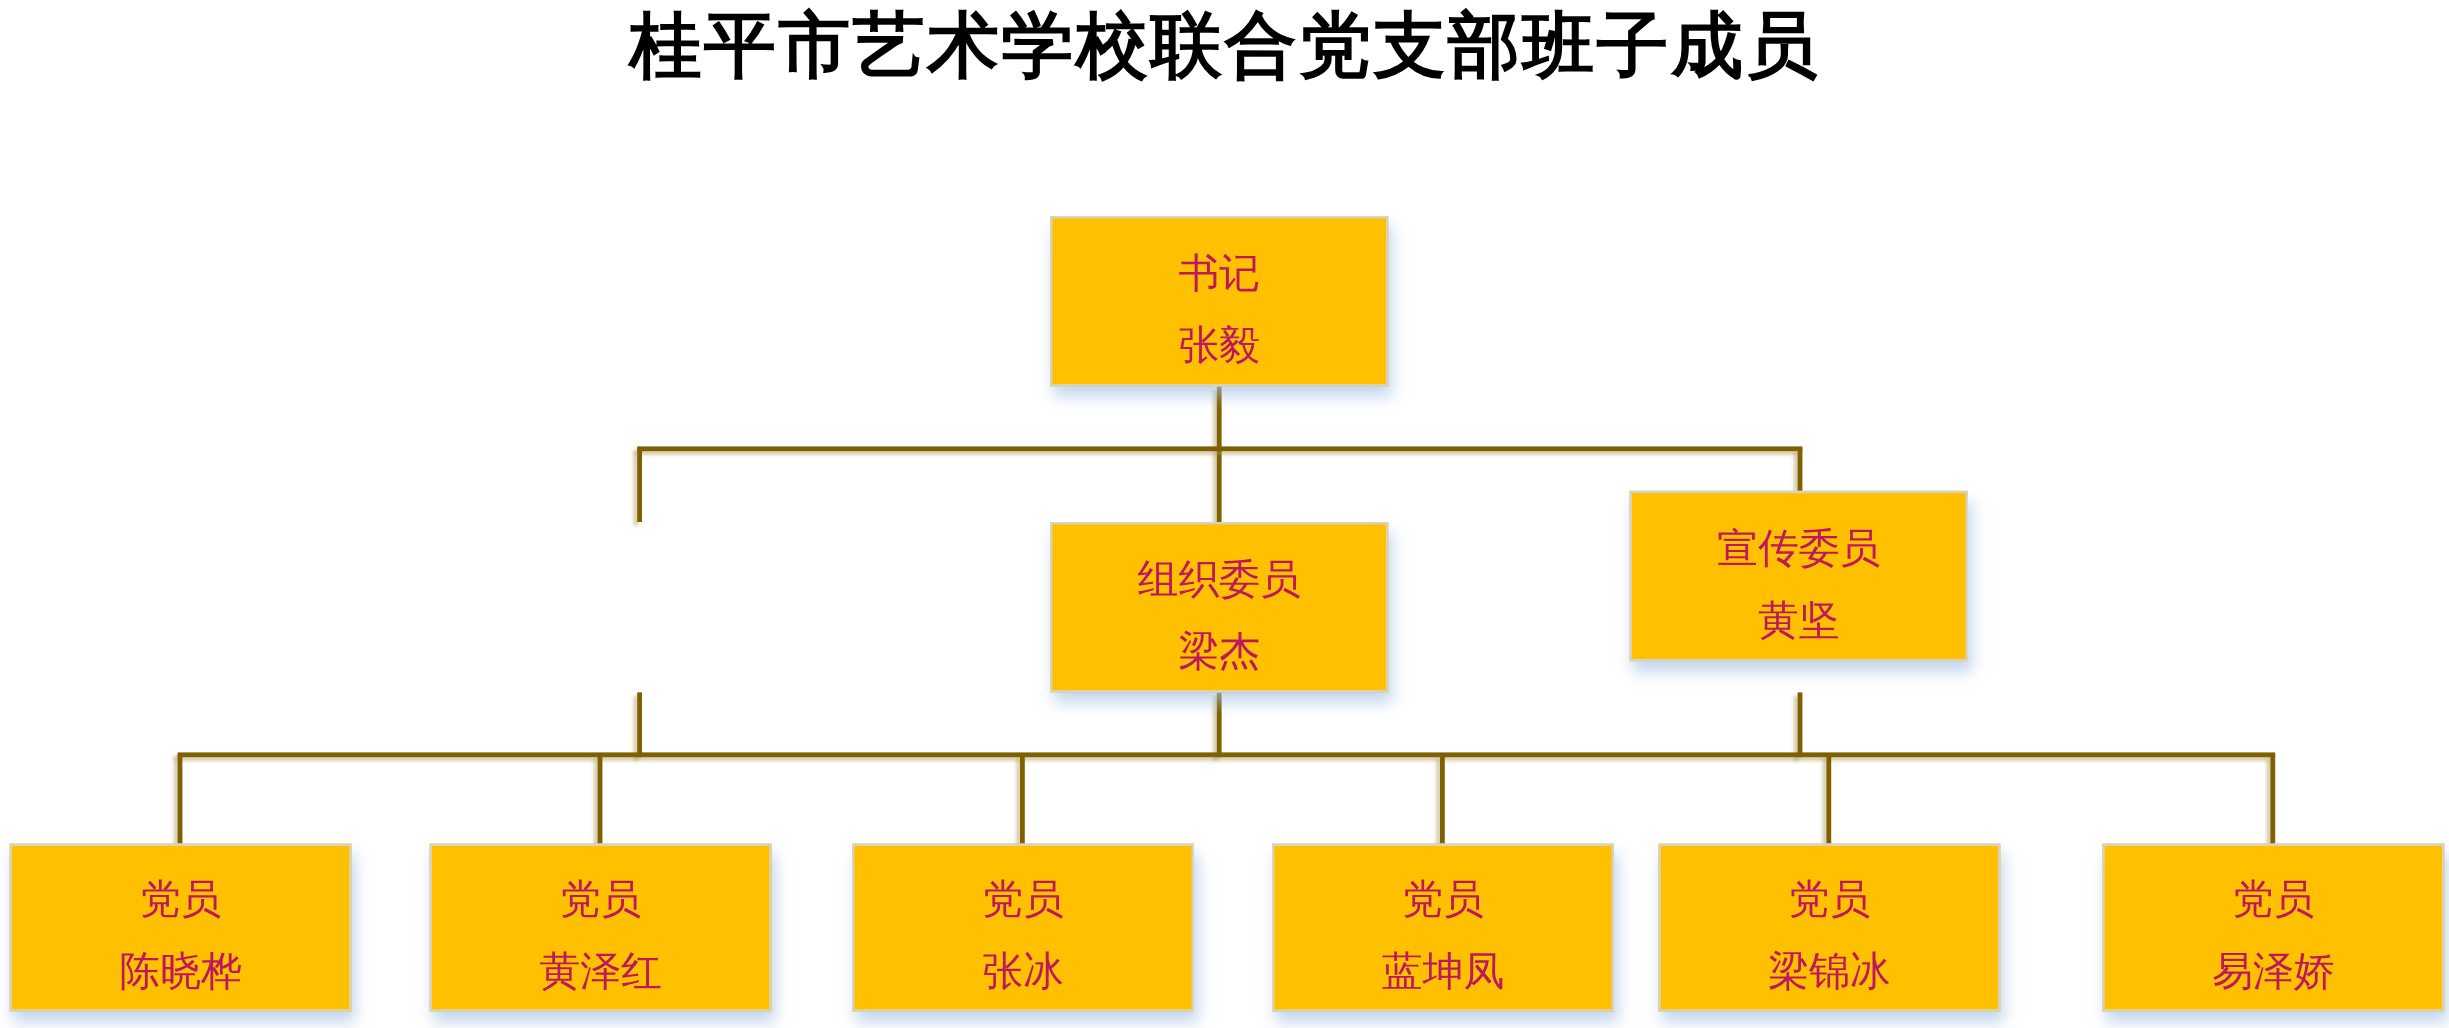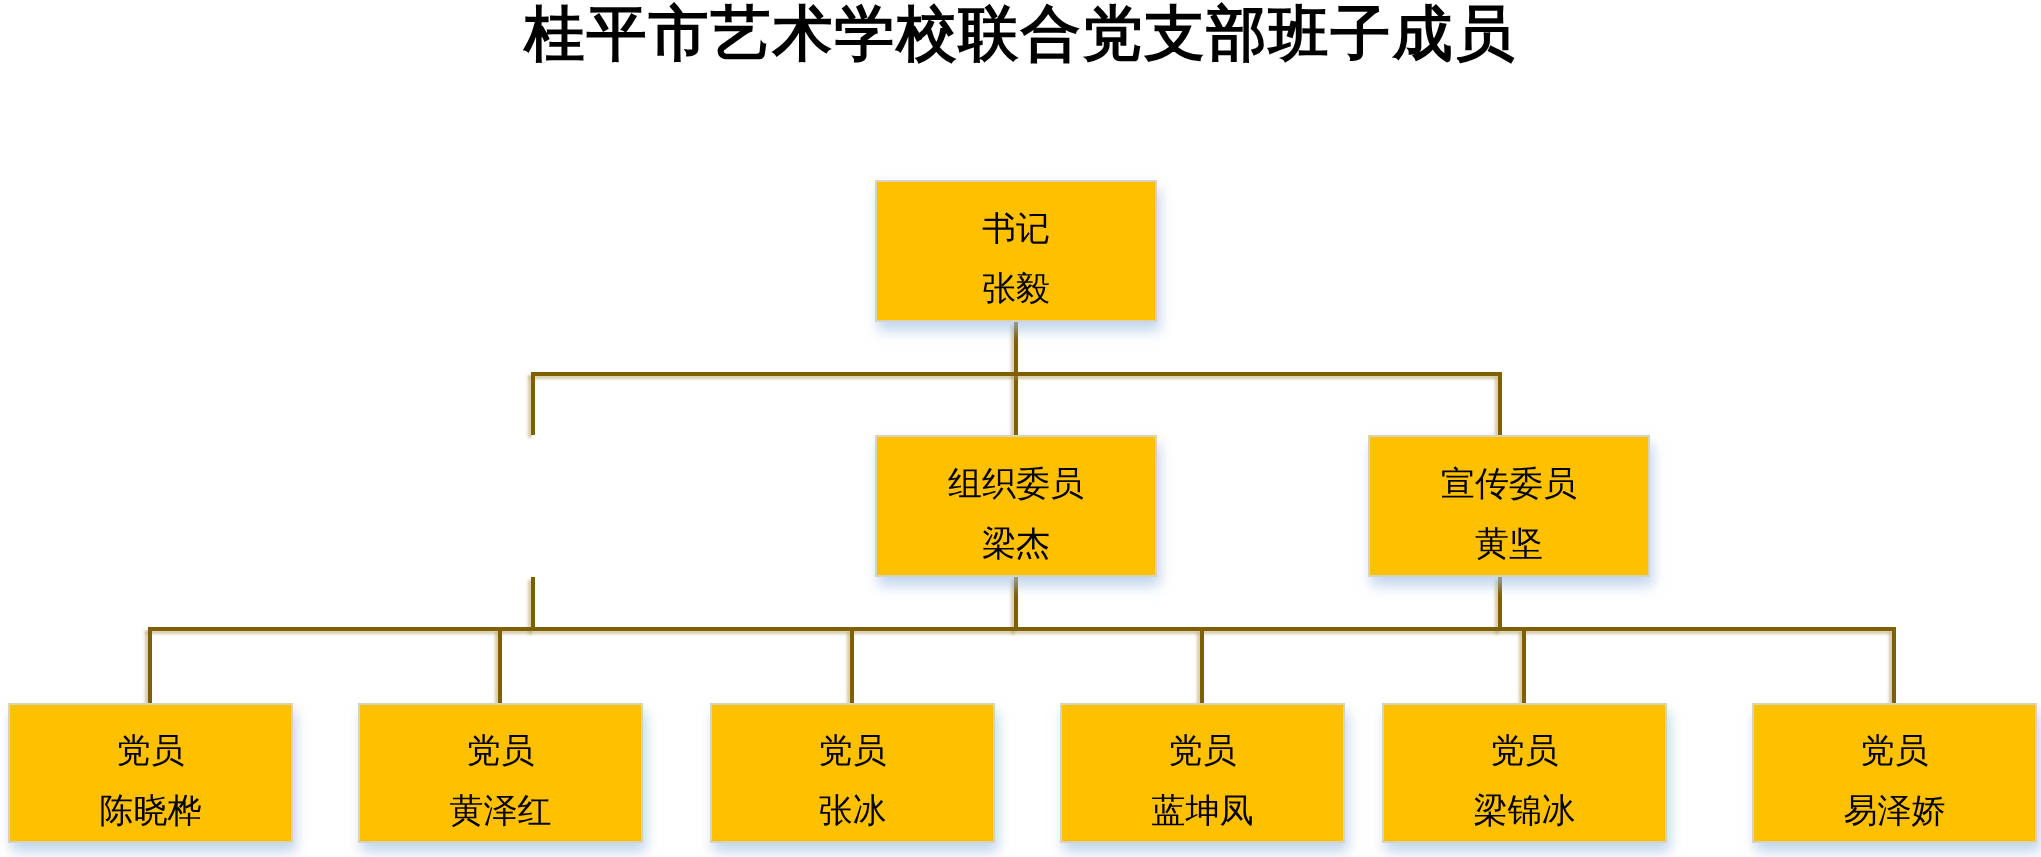--- a/index.html
+++ b/index.html
@@ -19,56 +19,56 @@
     position: absolute;
     top: 6px;
     left: 0;
     width: 100%;
     text-align: center;
     font-size: 60px;
     line-height: 64px;
     font-weight: bold;
     color: #000000;
     letter-spacing: 2px;
-    font-family: Liberation Mono, monospace;
+    font-family: Liberation Sans, sans-serif;
   }
   .node {
     position: absolute;
     width: 282px;
     height: 142px;
     background: #FFC000;
     border: 2px solid #d8d2c0;
     box-sizing: border-box;
     box-shadow: 3px 9px 12px rgba(163, 192, 227, 0.65);
     display: flex;
     flex-direction: column;
     align-items: center;
     justify-content: center;
     padding-top: 14px;
     gap: 26px;
     font-family: "DejaVu Serif", "Liberation Serif", serif;
-    color: #000000;
+    color: #be185d;
   }
   .node .role,
   .node .name {
     font-size: 34px;
     line-height: 34px;
     white-space: nowrap;
   }
   .line {
     position: absolute;
     background: #7F6000;
     box-shadow: -3px 3px 3px rgba(172, 152, 82, 0.5);
   }
   
   .n-root { left: 875px; top: 180px; }
   
   .n-c0 { left: 392px;  top: 435px; }
   .n-c1 { left: 875px;  top: 435px; text-align: right; }
-  .n-c2 { left: 1358px; top: 435px; margin-left: 10px; }
+  .n-c2 { left: 1358px; top: 409px; }
   
   .n-m0 { left: 8px;    top: 703px; height: 140px; width: 285px; }
   .n-m1 { left: 358px;  top: 703px; height: 140px; width: 285px; }
   .n-m2 { left: 710px;  top: 703px; height: 140px; width: 285px; }
   .n-m3 { left: 1060px; top: 703px; height: 140px; width: 285px; }
   .n-m4 { left: 1382px; top: 703px; height: 140px; width: 285px; }
   .n-m5 { left: 1752px; top: 703px; height: 140px; width: 285px; }
   
   .l-root-v   { left: 1014px; top: 322px; width: 4px;  height: 113px; }
   .l-h1       { left: 531px;  top: 372px; width: 971px; height: 4px; }

